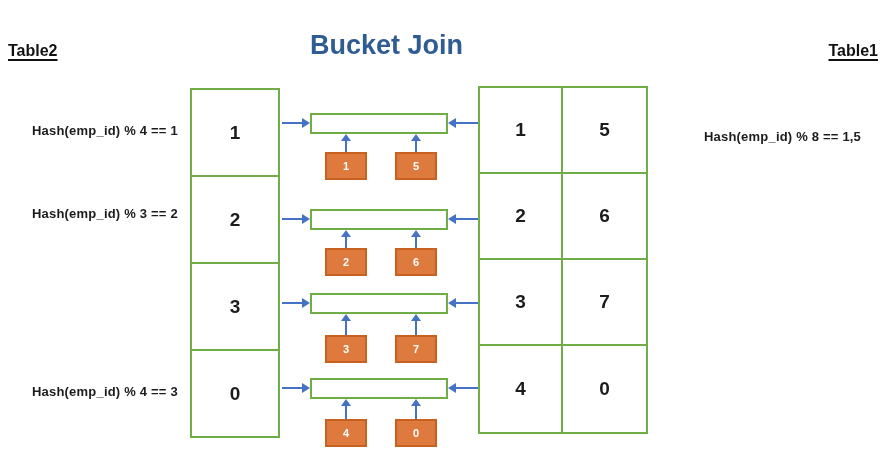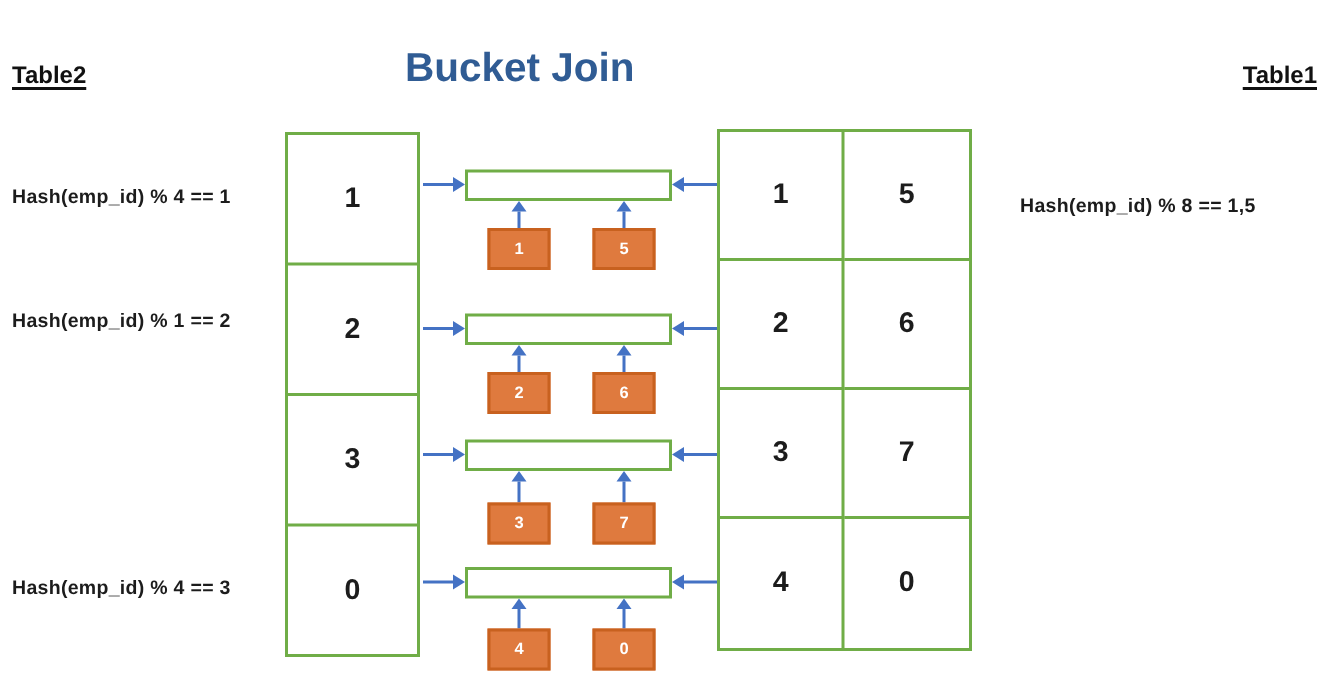--- a/index.html
+++ b/index.html
@@ -12,21 +12,21 @@
   }
   html,body{margin:0;padding:0;background:#fff;}
   .canvas{
     position:relative;width:891px;height:449px;overflow:hidden;background:#ffffff;
     font-family:"Liberation Sans","DejaVu Sans",sans-serif;color:var(--text);
   }
   .thead{position:absolute;top:42px;font-size:16px;font-weight:700;color:#111;
     text-decoration:underline;text-underline-offset:3px;text-decoration-thickness:1.5px;white-space:nowrap;}
   .thead.left{left:8px;}
   .thead.right{right:13px;}
-  .title{position:absolute;left:270px;top:30px;width:233px;
+  .title{position:absolute;left:270px;top:30px;width:233px;text-align:center;
     font-size:27px;font-weight:700;color:var(--title);white-space:nowrap;}
 
   
   .ltable{position:absolute;left:190px;top:88px;width:90px;height:350px;
     border:2px solid var(--table-border);box-sizing:border-box;background:#fff;
     display:flex;flex-direction:column;}
   .ltable .cell{flex:1;display:flex;align-items:center;justify-content:center;
     font-size:19px;font-weight:600;border-bottom:2px solid var(--table-border);}
   .ltable .cell:last-child{border-bottom:none;}
 
@@ -68,37 +68,37 @@
   
   .chip{position:absolute;width:42px;height:28px;box-sizing:border-box;
     background:var(--chip-fill);border:2px solid var(--chip-border);
     color:#fff;font-size:11px;font-weight:700;
     display:flex;align-items:center;justify-content:center;}
   .c0{top:152px}.c1{top:248px}.c2{top:335px}.c3{top:419px}
   .cx0{left:325px}.cx1{left:395px}
 
   
   .hashlabel{position:absolute;font-size:13px;font-weight:700;letter-spacing:.2px;
-    color:#1c1c1c;white-space:nowrap;}
+    color:#1c1c1c;white-space:nowrap;margin-left:24px;}
   .ll{left:8px}
   .ll0{top:123px}.ll1{top:206px}.ll2{top:287px}.ll3{top:384px}
   .rl{left:680px}
   .rl0{top:129px}.rl1{top:207px}.rl2{top:287px}.rl3{top:385px}
 </style>
 </head>
 <body>
 
 <div class="canvas">
 
   <div class="thead left">Table2</div>
   <div class="title">Bucket Join</div>
   <div class="thead right">Table1</div>
 
   <div class="hashlabel ll ll0">Hash(emp_id) % 4 == 1</div>
-  <div class="hashlabel ll ll1">Hash(emp_id) % 1 == 2</div>
+  <div class="hashlabel ll ll1">Hash(emp_id) % 3 == 2</div>
   <div class="hashlabel ll ll3">Hash(emp_id) % 4 == 3</div>
 
   <div class="ltable">
     <div class="cell">1</div>
     <div class="cell">2</div>
     <div class="cell">3</div>
     <div class="cell">0</div>
   </div>
 
   <div class="bucket b0"></div>

